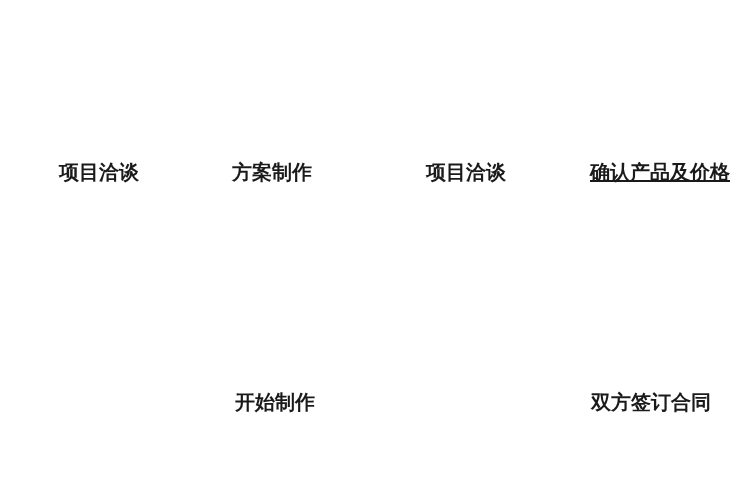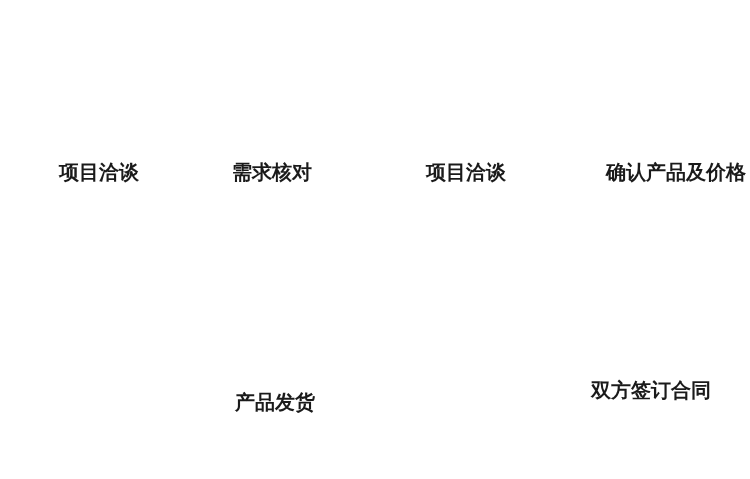--- a/index.html
+++ b/index.html
@@ -22,37 +22,37 @@
     font-weight: bold;
     white-space: nowrap;
     transform: translateX(-50%);
     letter-spacing: 0px;
     line-height: 1;
   }
   
   .pos-top-1 { left: 87px;  top: 162px; margin-left: 12px; }
   .pos-top-2 { left: 272px; top: 162px; }
   .pos-top-3 { left: 466px; top: 162px; }
-  .pos-top-4 { left: 676px; top: 162px; }
+  .pos-top-4 { left: 660px; top: 162px; text-decoration: underline; }
   
   .pos-bot-1 { left: 275px; top: 392px; }
   .pos-bot-2 { left: 465px; top: 392px; }
-  .pos-bot-3 { left: 651px; top: 380px; }
+  .pos-bot-3 { left: 651px; top: 392px; }
 </style>
 </head>
 <body>
 
 <div class="canvas">
 
   <div class="step-label pos-top-1">项目洽谈</div>
 
-  <div class="step-label pos-top-2">需求核对</div>
+  <div class="step-label pos-top-2">方案制作</div>
 
   <div class="step-label pos-top-3">项目洽谈</div>
 
   <div class="step-label pos-top-4">确认产品及价格</div>
 
-  <div class="step-label pos-bot-1">产品发货</div>
+  <div class="step-label pos-bot-1">开始制作</div>
 
 
   <div class="step-label pos-bot-3">双方签订合同</div>
 
 </div>
 
 </body></html>

